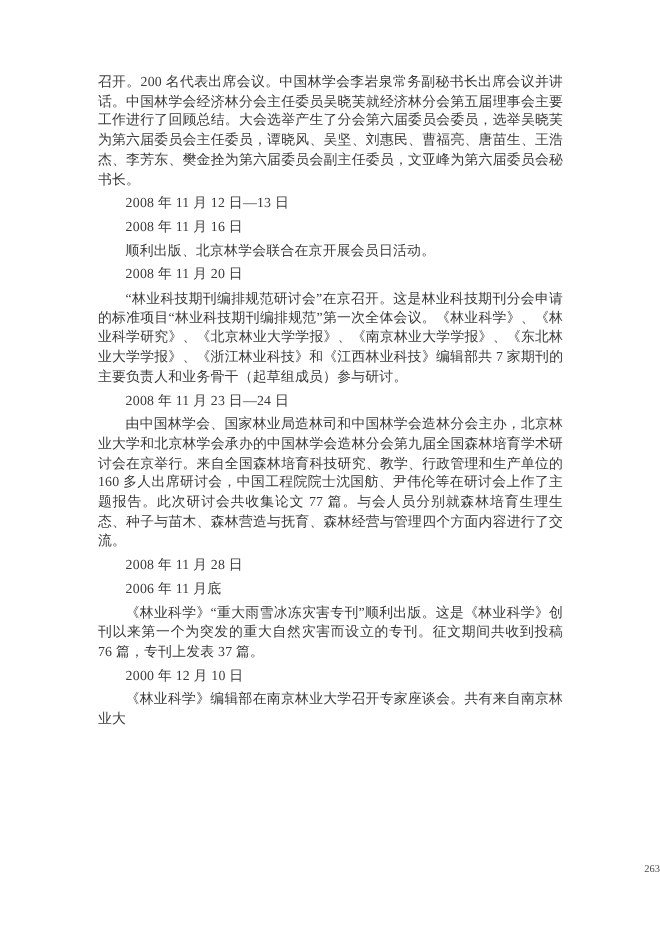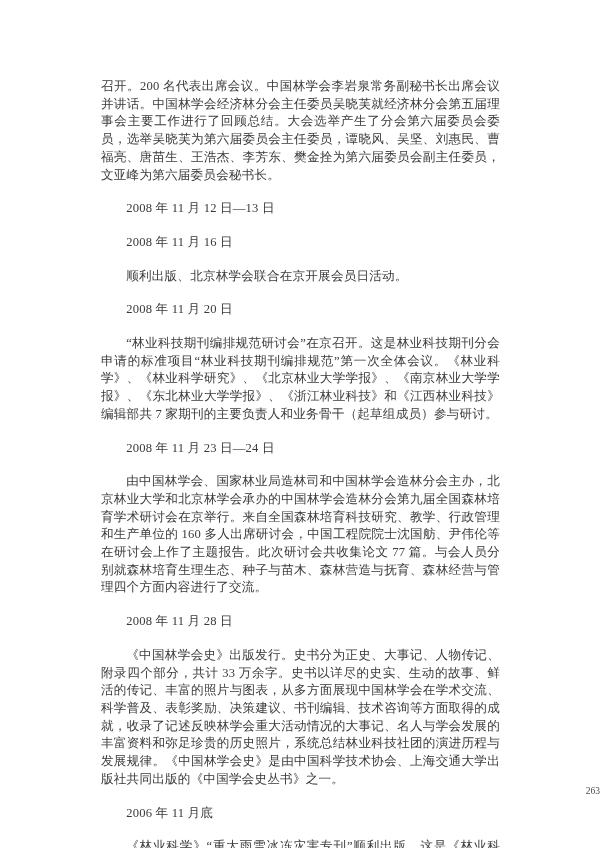--- a/index.html
+++ b/index.html
@@ -21,21 +21,21 @@
     top: 62px;
     width: 431px;
     font-size: 12.6px;
     line-height: 17.7px;
     color: #3a3a3a;
     text-align: justify;
     text-justify: inter-character;
     letter-spacing: 0.2px;
   }
   .text-block p {
-    margin: 16px;
+    margin: 4px;
     padding: 0;
   }
   .text-block p.indent {
     text-indent: 2em;
   }
   .page-number {
     position: absolute;
     top: 786px;
     left: 0;
     width: 100%;
@@ -52,20 +52,19 @@
   <div class="text-block" id="paragraphs-container">
       <p class="">召开。200 名代表出席会议。中国林学会李岩泉常务副秘书长出席会议并讲话。中国林学会经济林分会主任委员吴晓芙就经济林分会第五届理事会主要工作进行了回顾总结。大会选举产生了分会第六届委员会委员，选举吴晓芙为第六届委员会主任委员，谭晓风、吴坚、刘惠民、曹福亮、唐苗生、王浩杰、李芳东、樊金拴为第六届委员会副主任委员，文亚峰为第六届委员会秘书长。</p>
       <p class="indent date-line">2008 年 11 月 12 日—13 日</p>
       <p class="indent date-line">2008 年 11 月 16 日</p>
       <p class="indent">顺利出版、北京林学会联合在京开展会员日活动。</p>
       <p class="indent date-line">2008 年 11 月 20 日</p>
       <p class="indent">“林业科技期刊编排规范研讨会”在京召开。这是林业科技期刊分会申请的标准项目“林业科技期刊编排规范”第一次全体会议。《林业科学》、《林业科学研究》、《北京林业大学学报》、《南京林业大学学报》、《东北林业大学学报》、《浙江林业科技》和《江西林业科技》编辑部共 7 家期刊的主要负责人和业务骨干（起草组成员）参与研讨。</p>
       <p class="indent date-line">2008 年 11 月 23 日—24 日</p>
       <p class="indent">由中国林学会、国家林业局造林司和中国林学会造林分会主办，北京林业大学和北京林学会承办的中国林学会造林分会第九届全国森林培育学术研讨会在京举行。来自全国森林培育科技研究、教学、行政管理和生产单位的 160 多人出席研讨会，中国工程院院士沈国舫、尹伟伦等在研讨会上作了主题报告。此次研讨会共收集论文 77 篇。与会人员分别就森林培育生理生态、种子与苗木、森林营造与抚育、森林经营与管理四个方面内容进行了交流。</p>
       <p class="indent date-line">2008 年 11 月 28 日</p>
-      <p class="indent">《中国林学会史》出版发行。史书分为正史、大事记、人物传记、附录四个部分，共计 33 万余字。史书以详尽的史实、生动的故事、鲜活的传记、丰富的照片与图表，从多方面展现中国林学会在学术交流、科学普及、表彰奖励、决策建议、书刊编辑、技术咨询等方面取得的成就，收录了记述反映林学会重大活动情况的大事记、名人与学会发展的丰富资料和弥足珍贵的历史照片，系统总结林业科技社团的演进历程与发展规律。《中国林学会史》是由中国科学技术协会、上海交通大学出版社共同出版的《中国学会史丛书》之一。</p>
       <p class="indent date-line">2006 年 11 月底</p>
       <p class="indent">《林业科学》“重大雨雪冰冻灾害专刊”顺利出版。这是《林业科学》创刊以来第一个为突发的重大自然灾害而设立的专刊。征文期间共收到投稿 76 篇，专刊上发表 37 篇。</p>
       <p class="indent date-line">2000 年 12 月 10 日</p>
       <p class="indent">《林业科学》编辑部在南京林业大学召开专家座谈会。共有来自南京林业大</p>
     </div>
   <div class="page-number">263</div>
 </div>
 
 </body></html>

